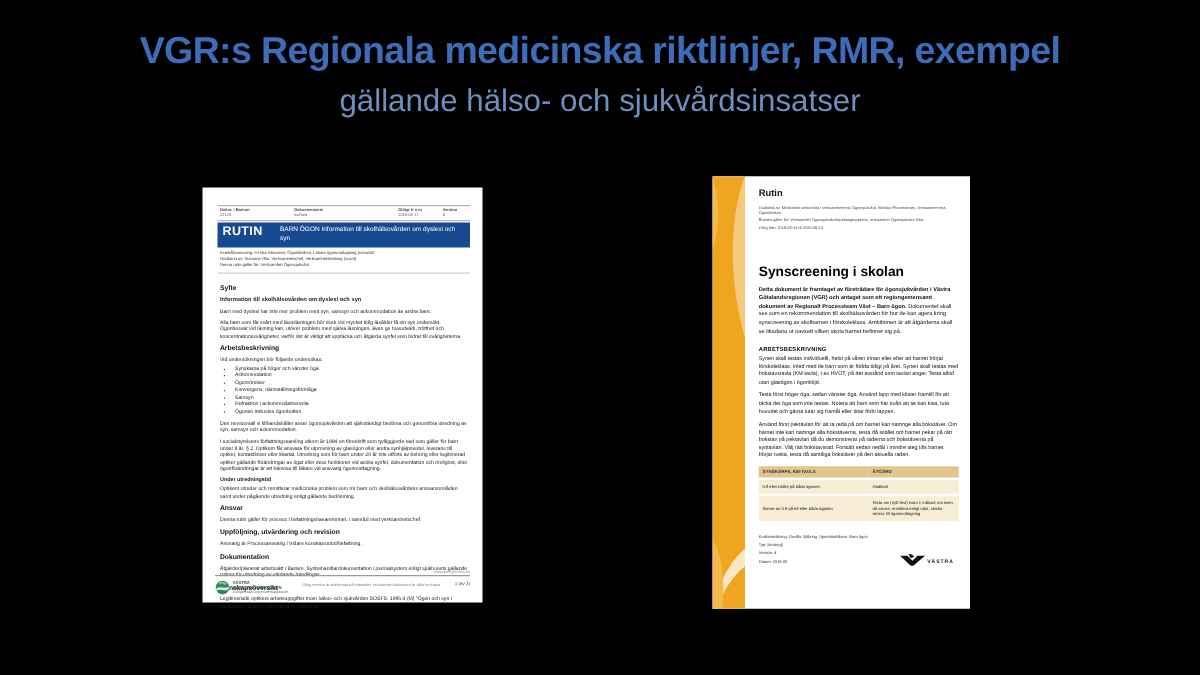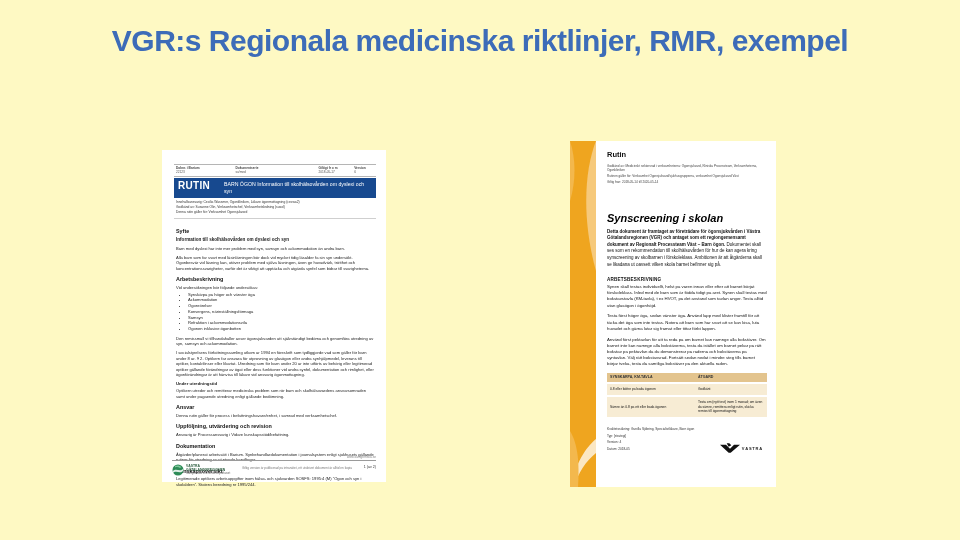--- a/index.html
+++ b/index.html
@@ -1,18 +1,18 @@
 <!DOCTYPE html>
 <html><head>
 <meta charset="utf-8">
 <style>
   * { margin:0; padding:0; box-sizing:border-box; }
   html,body { background:#fff; }
   .slide {
-    position:relative; width:960px; height:540px; background:#fef9c3;
+    position:relative; width:960px; height:540px; background:#000000;
     font-family:"Liberation Sans", sans-serif; overflow:hidden;
   }
   
   .title {
     position:absolute; top:24px; left:0; width:960px; text-align:center;
     font-size:30px; font-weight:bold; letter-spacing:-0.5px; color:#3d6cb8;
   }
   .subtitle {
     position:absolute; top:66px; left:0; width:960px; text-align:center;
     font-size:25px; color:#6d90bf; line-height:1.25; font-weight:normal;
@@ -56,21 +56,21 @@
   .ld-page { font-size:3.6px; color:#333; flex:none; padding-top:1px; }
   
   .right-doc {
     position:absolute; left:570px; top:141px; width:206px; height:346px;
     background:#fff; display:flex; color:#111;
   }
   .rd-band { width:26px; flex:none; }
   .rd-content { flex:1; padding:9px 9px 8px 11px; position:relative; }
   .rd-type { font-size:7.5px; font-weight:bold; margin-bottom:5px; }
   .rd-meta div { font-size:3.1px; color:#444; line-height:1.45; margin-bottom:1.5px; }
-  .rd-title { font-size:11px; font-weight:bold; margin-top:27px; margin-bottom:5px; color:#000;font-style:italic; }
+  .rd-title { font-size:11px; font-weight:bold; margin-top:27px; margin-bottom:5px; color:#000; }
   .rd-intro { font-size:4.5px; line-height:1.45; margin-bottom:9px; }
   .rd-intro .b { font-weight:bold; }
   .rd-h { font-size:4.6px; font-weight:bold; letter-spacing:0.2px; margin-bottom:2px; }
   .rd-p { font-size:4.3px; line-height:1.45; margin-bottom:4.5px; }
   .rd-table { width:100%; border-collapse:collapse; margin-top:5px; }
   .rd-table th {
     background:#e3c48e; font-size:3.6px; font-weight:bold; text-align:left;
     padding:2.5px 3px; color:#333; border-bottom:2px solid #fff;
   }
   .rd-table td {
@@ -83,20 +83,21 @@
   .rd-logo { display:flex; align-items:center; gap:2px; padding-right:4px; }
   .rd-logo-text { font-size:4px; letter-spacing:0.8px; color:#222; font-weight:bold; }
 </style>
 </head>
 <body>
 
 <div class="slide">
 
   <div class="title">VGR:s Regionala medicinska riktlinjer, RMR, exempel</div>
   <div class="subtitle">
+    <div>gällande hälso- och sjukvårdsinsatser</div>
   </div>
 
   <div class="left-doc">
     <div class="ld-inner">
       <div class="ld-meta-table">
         <div class="ld-mcol c1">
           <span class="mh">Doknr. i Barium</span>
           <span>22123</span>
         </div>
         <div class="ld-mcol c2">

